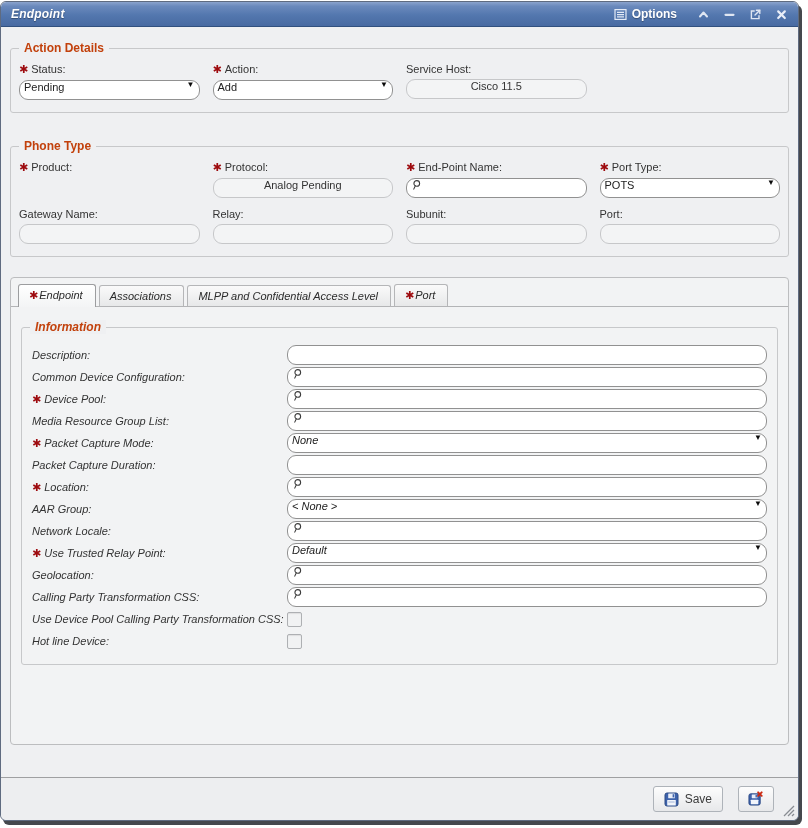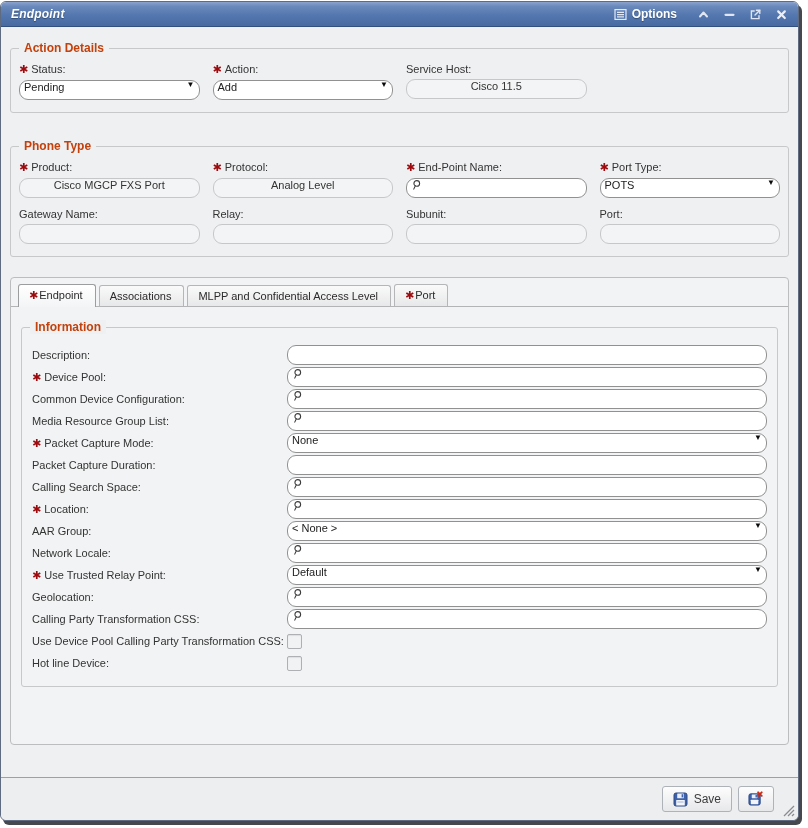--- a/index.html
+++ b/index.html
@@ -41,38 +41,38 @@
   .ctl.readonly{background:#f3f4f5;border-color:#c6c7c9;justify-content:center;color:#333;}
   .ctl.select{cursor:default;}
   .ctl.select .arrow{margin-left:auto;font-size:8px;color:#0a0a0a;line-height:1;}
   .ctl.search svg{width:11px;height:12px;margin-right:5px;flex:0 0 auto;}
   .checkbox{width:13px;height:13px;background:#f1f2f3;border:1px solid #aeb0b3;border-radius:2px;
     box-shadow:inset 0 1px 1px rgba(0,0,0,.08);}
   #action-box{margin-top:21px;}
   #phone-box{margin-top:33px;}
   
   .tab-panel{margin-top:20px;height:468px;border:1px solid #bcbdbf;border-radius:4px;
-    background:#f2f3f4;box-sizing:border-box;}
+    background:#f2f3f4;box-sizing:border-box;font-style:italic;}
   .tab-bar{display:flex;align-items:flex-end;gap:3px;padding:6px 7px 0 7px;
     border-bottom:1px solid #b3b4b6;}
   .tab{font-size:11px;color:#2b2b2b;padding:4px 12px 4px 10px;border:1px solid #b5b6b8;
     border-bottom:none;border-radius:3px 3px 0 0;background:linear-gradient(#fafafa,#e7e8e9);
     white-space:nowrap;cursor:default;}
   .tab.active{background:linear-gradient(#ffffff,#f3f4f5);border-color:#9c9d9f;
     margin-bottom:-1px;padding-bottom:5px;}
   .tab .req{margin-right:1px;}
   #info-box{margin:20px 10px 0 10px;}
   #info-rows{padding:16px 10px 12px 10px;display:flex;flex-direction:column;}
   .irow{display:flex;align-items:center;height:22px;}
   .irow .ilbl{flex:0 0 255px;font-size:11px;color:#333;white-space:nowrap;}
   .irow .ictl{flex:1 1 auto;display:flex;align-items:center;}
   .irow .ictl .ctl{flex:1 1 auto;}
   
   .footer{flex:0 0 42px;border-top:1px solid #9fa0a2;background:#edeef0;
-    display:flex;align-items:center;justify-content:flex-end;gap:6px;
+    display:flex;align-items:center;justify-content:flex-end;gap:15px;
     padding-right:24px;position:relative;border-radius:0 0 5px 5px;}
   .btn{display:inline-flex;align-items:center;gap:6px;height:26px;padding:0 10px;
     font-family:inherit;font-size:12px;color:#3c3c3c;
     background:linear-gradient(#fdfdfd,#e7e8ea);border:1px solid #aeb3b9;border-radius:3px;
     cursor:pointer;}
   .btn svg{width:15px;height:15px;}
   .btn.icon-only{padding:0 9px;}
   .grip{position:absolute;right:3px;bottom:3px;width:16px;height:16px;}
 </style>
 </head>
@@ -154,28 +154,25 @@
             </div>
           </div>
         </div>
     </div>
 
     <div class="box" id="phone-box">
       <span class="legend">Phone Type</span>
       <div class="grid4" id="phone-fields">
           <div class="cell">
             <span class="lbl"><span class="req">✱</span>Product:</span>
-            <div class="ctl readonly">
-              <span class="val">Cisco MGCP FXS Port</span>
-            </div>
           </div>
           <div class="cell">
             <span class="lbl"><span class="req">✱</span>Protocol:</span>
             <div class="ctl readonly">
-              <span class="val">Analog Level</span>
+              <span class="val">Analog Pending</span>
             </div>
           </div>
           <div class="cell">
             <span class="lbl"><span class="req">✱</span>End-Point Name:</span>
             <div class="ctl search">
               <svg viewBox="0 0 12 13">
                 <circle cx="6.3" cy="4.8" r="3.1" fill="none" stroke="#3c3c3c" stroke-width="1.2"></circle>
                 <line x1="4.6" y1="7.6" x2="3" y2="11" stroke="#3c3c3c" stroke-width="1.2" stroke-linecap="round"></line>
               </svg>
               <span class="val"></span>
@@ -227,33 +224,33 @@
         <div id="info-rows">
             <div class="irow">
               <span class="ilbl">Description:</span>
               <div class="ictl">
                 <div class="ctl text">
                   <span class="val"></span>
                 </div>
               </div>
             </div>
             <div class="irow">
+              <span class="ilbl">Common Device Configuration:</span>
+              <div class="ictl">
+                <div class="ctl search">
+                  <svg viewBox="0 0 12 13">
+                    <circle cx="6.3" cy="4.8" r="3.1" fill="none" stroke="#3c3c3c" stroke-width="1.2"></circle>
+                    <line x1="4.6" y1="7.6" x2="3" y2="11" stroke="#3c3c3c" stroke-width="1.2" stroke-linecap="round"></line>
+                  </svg>
+                  <span class="val"></span>
+                </div>
+              </div>
+            </div>
+            <div class="irow">
               <span class="ilbl"><span class="req">✱</span>Device Pool:</span>
-              <div class="ictl">
-                <div class="ctl search">
-                  <svg viewBox="0 0 12 13">
-                    <circle cx="6.3" cy="4.8" r="3.1" fill="none" stroke="#3c3c3c" stroke-width="1.2"></circle>
-                    <line x1="4.6" y1="7.6" x2="3" y2="11" stroke="#3c3c3c" stroke-width="1.2" stroke-linecap="round"></line>
-                  </svg>
-                  <span class="val"></span>
-                </div>
-              </div>
-            </div>
-            <div class="irow">
-              <span class="ilbl">Common Device Configuration:</span>
               <div class="ictl">
                 <div class="ctl search">
                   <svg viewBox="0 0 12 13">
                     <circle cx="6.3" cy="4.8" r="3.1" fill="none" stroke="#3c3c3c" stroke-width="1.2"></circle>
                     <line x1="4.6" y1="7.6" x2="3" y2="11" stroke="#3c3c3c" stroke-width="1.2" stroke-linecap="round"></line>
                   </svg>
                   <span class="val"></span>
                 </div>
               </div>
             </div>
@@ -275,32 +272,20 @@
                 <div class="ctl select">
                   <span class="val">None</span>
                   <span class="arrow">▼</span>
                 </div>
               </div>
             </div>
             <div class="irow">
               <span class="ilbl">Packet Capture Duration:</span>
               <div class="ictl">
                 <div class="ctl text">
-                  <span class="val"></span>
-                </div>
-              </div>
-            </div>
-            <div class="irow">
-              <span class="ilbl">Calling Search Space:</span>
-              <div class="ictl">
-                <div class="ctl search">
-                  <svg viewBox="0 0 12 13">
-                    <circle cx="6.3" cy="4.8" r="3.1" fill="none" stroke="#3c3c3c" stroke-width="1.2"></circle>
-                    <line x1="4.6" y1="7.6" x2="3" y2="11" stroke="#3c3c3c" stroke-width="1.2" stroke-linecap="round"></line>
-                  </svg>
                   <span class="val"></span>
                 </div>
               </div>
             </div>
             <div class="irow">
               <span class="ilbl"><span class="req">✱</span>Location:</span>
               <div class="ictl">
                 <div class="ctl search">
                   <svg viewBox="0 0 12 13">
                     <circle cx="6.3" cy="4.8" r="3.1" fill="none" stroke="#3c3c3c" stroke-width="1.2"></circle>

